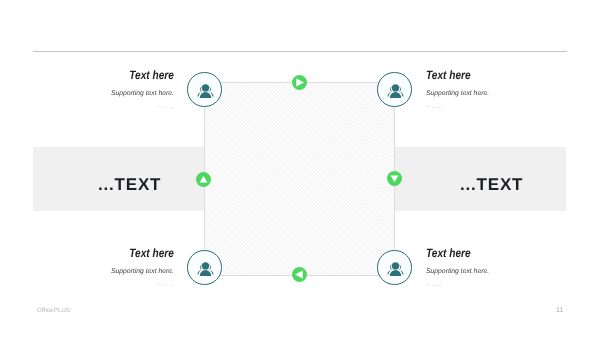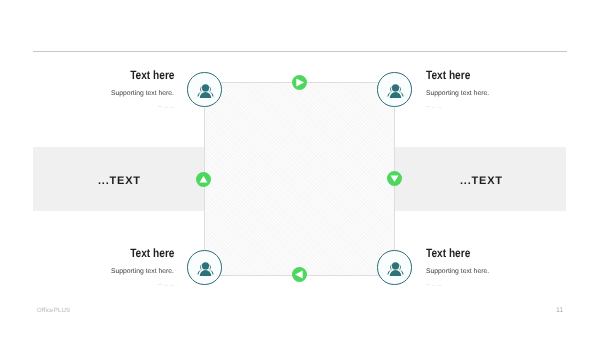--- a/index.html
+++ b/index.html
@@ -18,31 +18,31 @@
     border:1px solid #dddddd;box-sizing:border-box;}
 
   .node{position:absolute;width:34.5px;height:34.5px;border-radius:50%;background:#fafdfd;
     border:1.6px solid #2e6e76;box-sizing:border-box;display:flex;align-items:center;justify-content:center;}
   .node svg{display:block;position:relative;top:1.5px;left:1px;}
 
   .arrow{position:absolute;width:15px;height:15px;border-radius:50%;background:#4ed75f;
     display:flex;align-items:center;justify-content:center;}
   .arrow svg{display:block;}
 
-  .tb{position:absolute;}
+  .tb{position:absolute;font-style:italic;}
   .t-title{font-size:12px;font-weight:bold;color:#1f2023;line-height:12px;white-space:nowrap;
     display:inline-block;transform:scaleX(0.845);}
   .t-sub{font-size:6.8px;color:#3f4043;line-height:9px;white-space:nowrap;}
   .t-dash{font-size:5px;color:#8f8f8f;line-height:7px;letter-spacing:0.55px;white-space:nowrap;}
   .right-al{text-align:right;}
   .right-al .t-title{transform-origin:right top;}
   .left-al .t-title{transform-origin:left top;}
   .left-al{text-align:left;}
 
-  .t-big{position:absolute;font-size:11px;font-weight:bold;color:#1f2023;letter-spacing:0.8px;white-space:nowrap;}
+  .t-big{position:absolute;font-size:17px;font-weight:bold;color:#1f2023;letter-spacing:0.8px;white-space:nowrap;}
 
   .footer-l{position:absolute;font-size:6.2px;color:#b6b6b6;letter-spacing:0.1px;white-space:nowrap;}
   .footer-r{position:absolute;font-size:7px;color:#a8a8a8;white-space:nowrap;}
 </style>
 </head>
 <body>
 
 <div class="slide">
   <div class="rule"></div>
   <div class="band"></div>

